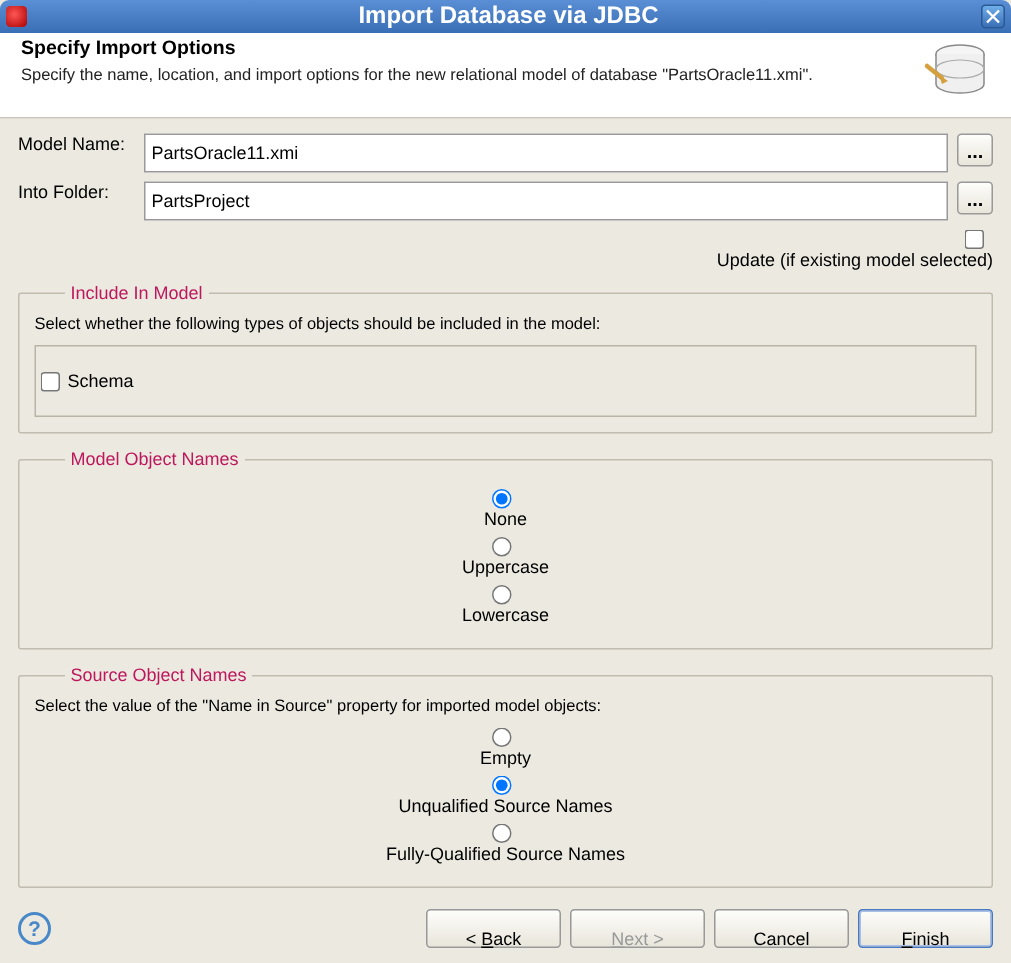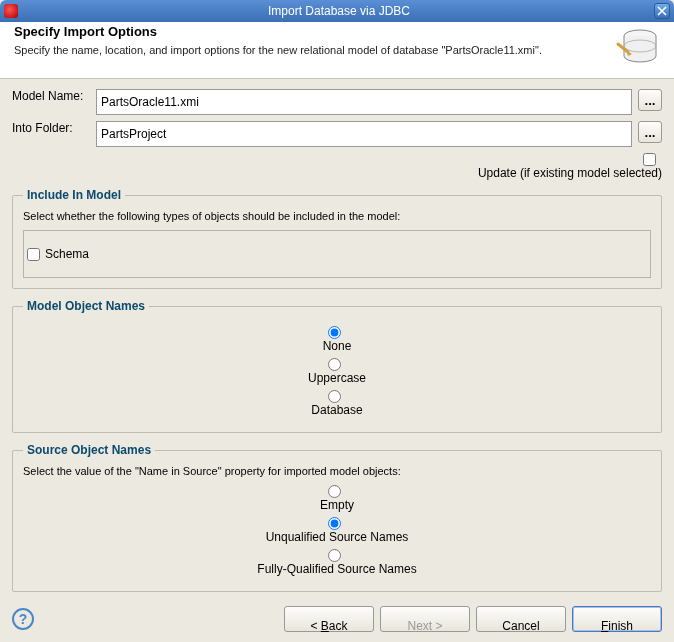--- a/index.html
+++ b/index.html
@@ -23,22 +23,22 @@
 }
 .titlebar .app-icon {
   width: 14px; height: 14px;
   background: radial-gradient(circle at 40% 40%, #f55, #a00);
   border-radius: 3px;
   margin-right: 6px;
 }
 .titlebar .title {
   flex: 1;
   text-align: center;
-  font-weight: normal;
-  font-size: 12px;
+  font-weight: bold;
+  font-size: 16px;
 }
 .titlebar .close {
   width: 16px; height: 16px;
   background: linear-gradient(to bottom, #6faee8, #3a6fb6);
   border: 1px solid #2a5a96;
   border-radius: 3px;
   display: flex; align-items: center; justify-content: center;
   cursor: pointer;
 }
 .titlebar .close svg { width: 10px; height: 10px; }
@@ -93,24 +93,25 @@
   flex-direction: column;
 }
 .checkbox-row input { margin-right: 6px; }
 fieldset {
   border: 1px solid #c0bcb0;
   border-radius: 2px;
   margin-bottom: 10px;
   padding: 8px 10px 10px 10px;
 }
 fieldset legend {
-  font-weight: bold;
+  font-weight: normal;
   font-size: 12px;
   padding: 0 4px;
-  color: #0c4a6e;
+  color: #be185d;
+  margin-left: 20px;
 }
 .fs-desc {
   font-size: 11px;
   margin-bottom: 8px;
 }
 .schema-row {
   display: flex;
   align-items: center;
   border: 1px solid #b8b4a8;
   padding: 16px 3px;
@@ -227,21 +228,21 @@
     <div class="radio-row">
         <input type="radio" name="mon" checked="" style="">
         <label>None</label>
       </div>
     <div class="radio-row">
         <input type="radio" name="mon" style="">
         <label>Uppercase</label>
       </div>
     <div class="radio-row">
         <input type="radio" name="mon" style="">
-        <label>Database</label>
+        <label>Lowercase</label>
       </div>
   </fieldset>
 
   <fieldset>
     <legend>Source Object Names</legend>
     <div class="fs-desc">Select the value of the "Name in Source" property for imported model objects:</div>
     <div class="radio-row">
         <input type="radio" name="son" style="">
         <label>Empty</label>
       </div>

